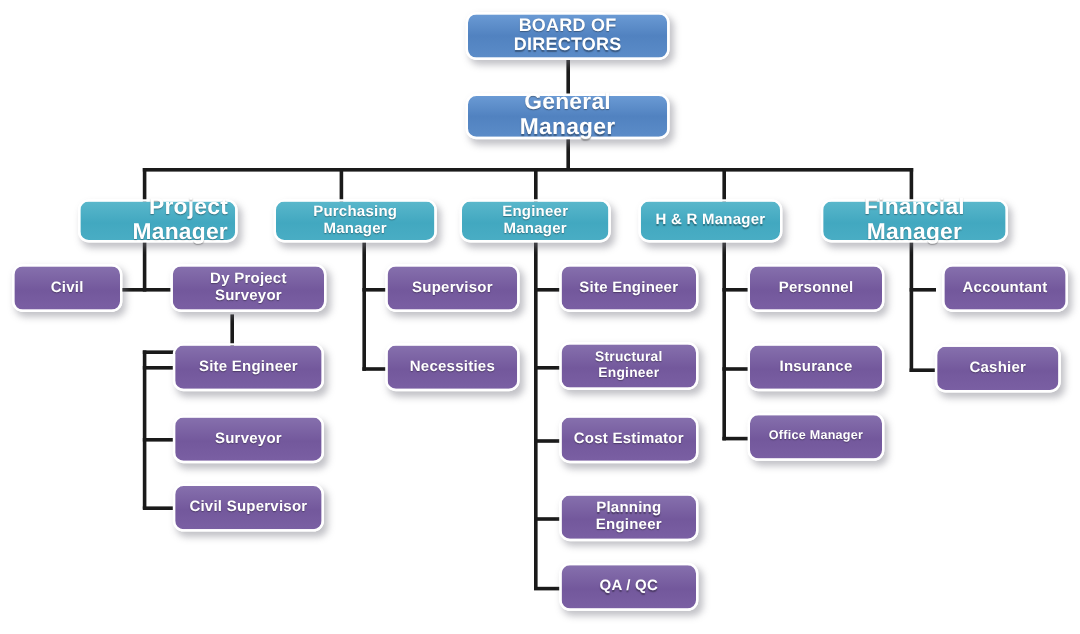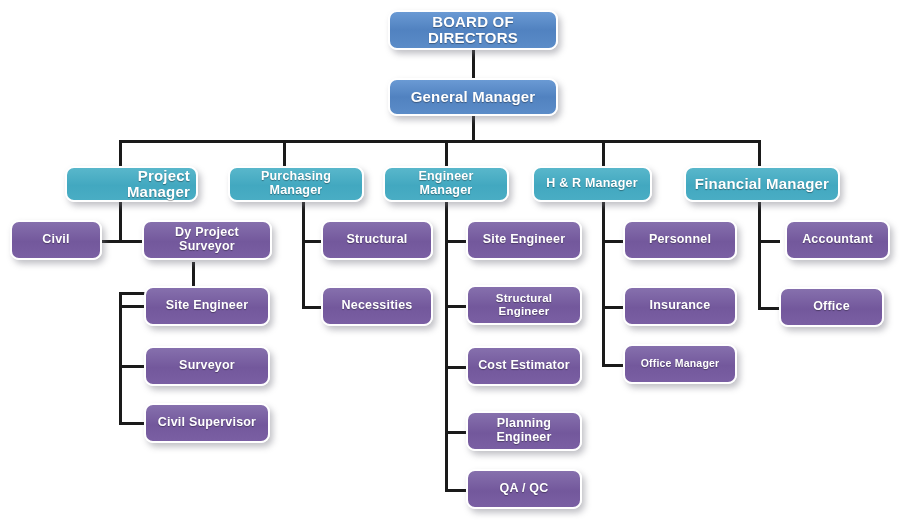--- a/index.html
+++ b/index.html
@@ -30,21 +30,21 @@
   }
   .blue{
     background:linear-gradient(180deg,#6a9ad4 0%,#5182c0 50%,#5b8cc8 100%);
   }
   .teal{
     background:linear-gradient(180deg,#59b7cb 0%,#42a8c0 55%,#49adc4 100%);
   }
   .purple{
     background:linear-gradient(180deg,#8670ad 0%,#73589c 55%,#7a5fa3 100%);
   }
-  .t13{font-size:15px;}
+  .t13{font-size:19px;}
   .t12{font-size:12.5px;}
   .t11{font-size:11.5px;}
   .t10{font-size:10.5px;}
   .t15{font-size:15px;}
 </style>
 </head>
 <body>
 
 <div id="chart">
 
@@ -125,21 +125,21 @@
     <span>Site Engineer</span>
   </div>
   <div class="node purple t12" style="left:144px;top:346px;width:126px;height:40px;">
     <span>Surveyor</span>
   </div>
   <div class="node purple t12" style="left:144px;top:403px;width:126px;height:40px;">
     <span>Civil Supervisor</span>
   </div>
 
   <div class="node purple t12" style="left:321px;top:220px;width:112px;height:40px;">
-    <span>Structural</span>
+    <span>Supervisor</span>
   </div>
   <div class="node purple t12" style="left:321px;top:286px;width:112px;height:40px;">
     <span>Necessities</span>
   </div>
 
   <div class="node purple t12" style="left:466px;top:220px;width:116px;height:40px;">
     <span>Site Engineer</span>
   </div>
   <div class="node purple t11" style="left:466px;top:285px;width:116px;height:40px;">
     <span>Structural Engineer</span>
@@ -161,16 +161,16 @@
     <span>Office Manager</span>
   </div>
   <div class="node purple t12" style="left:623px;top:286px;width:114px;height:40px;">
     <span>Insurance</span>
   </div>
 
   <div class="node purple t12" style="left:785px;top:220px;width:105px;height:40px;">
     <span>Accountant</span>
   </div>
   <div class="node purple t12" style="left:779px;top:287px;width:105px;height:40px;">
-    <span>Office</span>
+    <span>Cashier</span>
   </div>
 
 </div>
 
 </body></html>

